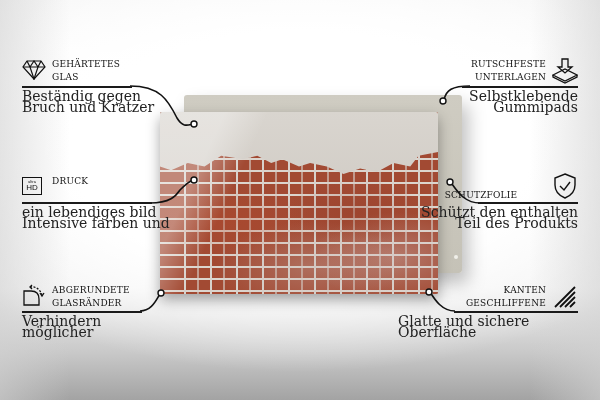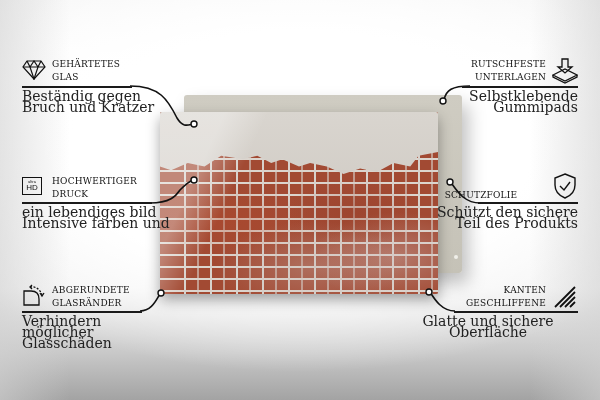--- a/index.html
+++ b/index.html
@@ -118,21 +118,20 @@
   <div class="f-desc">Beständig gegen</div>
   <div class="f-desc">Bruch und Kratzer</div>
 </div>
 
 <div class="feature" style="left:22px;top:175px;">
   <div class="icon" style="left:0;top:2px;width:20px;height:18px;border:1.4px solid #111;box-sizing:border-box;text-align:center;font-family:Liberation Sans, sans-serif;">
     <div style="font-size:4px;line-height:5px;margin-top:1px">ultra</div>
     <div style="font-size:8px;line-height:8px">HD</div>
   </div>
   <div style="position:absolute;left:30px;top:0;width:140px">
-    <div class="f-title">HOCHWERTIGER</div>
     <div class="f-title">DRUCK</div>
   </div>
 </div>
 <div class="rule" style="left:22px;top:202px;width:130px"></div>
 <div style="position:absolute;left:22px;top:207px;width:150px">
   <div class="f-desc">ein lebendiges bild</div>
   <div class="f-desc">Intensive farben und</div>
 </div>
 
 <div class="feature" style="left:22px;top:284px;">
@@ -145,21 +144,20 @@
     </g>
   </svg>
   <div style="position:absolute;left:30px;top:0;width:130px">
     <div class="f-title">ABGERUNDETE</div>
     <div class="f-title">GLASRÄNDER</div>
   </div>
 </div>
 <div class="rule" style="left:22px;top:311px;width:120px"></div>
 <div style="position:absolute;left:22px;top:316px;width:150px">
   <div class="f-desc">Verhindern möglicher</div>
-  <div class="f-desc">Glasschäden</div>
 </div>
 
 <div class="feature" style="right:22px;top:58px;width:160px;">
   <div style="position:absolute;right:32px;top:0;text-align:right;width:130px">
     <div class="f-title">RUTSCHFESTE</div>
     <div class="f-title">UNTERLAGEN</div>
   </div>
   <svg class="icon" style="right:0;top:0" width="26" height="26" viewBox="0 0 26 26">
     <g fill="none" stroke="#111" stroke-width="1.3">
       <path d="M10 1 H16 V9 H20 L13 15 L6 9 H10 Z"></path>
@@ -179,31 +177,31 @@
   </div>
   <svg class="icon" style="right:2px;top:0" width="22" height="26" viewBox="0 0 22 26">
     <g fill="none" stroke="#111" stroke-width="1.4">
       <path d="M11 1 L21 5 V12 C21 19 16 23 11 25 C6 23 1 19 1 12 V5 Z"></path>
       <path d="M6 13 L10 17 L16 9"></path>
     </g>
   </svg>
 </div>
 <div class="rule" style="left:478px;top:202px;width:100px"></div>
 <div style="position:absolute;right:22px;top:207px;width:170px;text-align:right">
-  <div class="f-desc">Schützt den sichere</div>
+  <div class="f-desc">Schützt den enthalten</div>
   <div class="f-desc">Teil des Produkts</div>
 </div>
 
 <div class="feature" style="right:22px;top:284px;width:160px;">
   <div style="position:absolute;right:32px;top:0;text-align:right;width:130px">
     <div class="f-title">KANTEN</div>
     <div class="f-title">GESCHLIFFENE</div>
   </div>
   <svg class="icon" style="right:2px;top:2px" width="22" height="22" viewBox="0 0 22 22">
     <g fill="none" stroke="#111" stroke-width="1.8">
       <path d="M21 1 L1 21 M21 6 L6 21 M21 11 L11 21 M21 16 L16 21"></path>
     </g>
   </svg>
 </div>
 <div class="rule" style="left:454px;top:311px;width:124px"></div>
-<div style="position:absolute;right:22px;top:316px;width:180px;text-align:center">
+<div style="position:absolute;right:22px;top:316px;width:180px;text-align:left">
   <div class="f-desc">Glatte und sichere Oberfläche</div>
 </div>
 
 </body></html>

